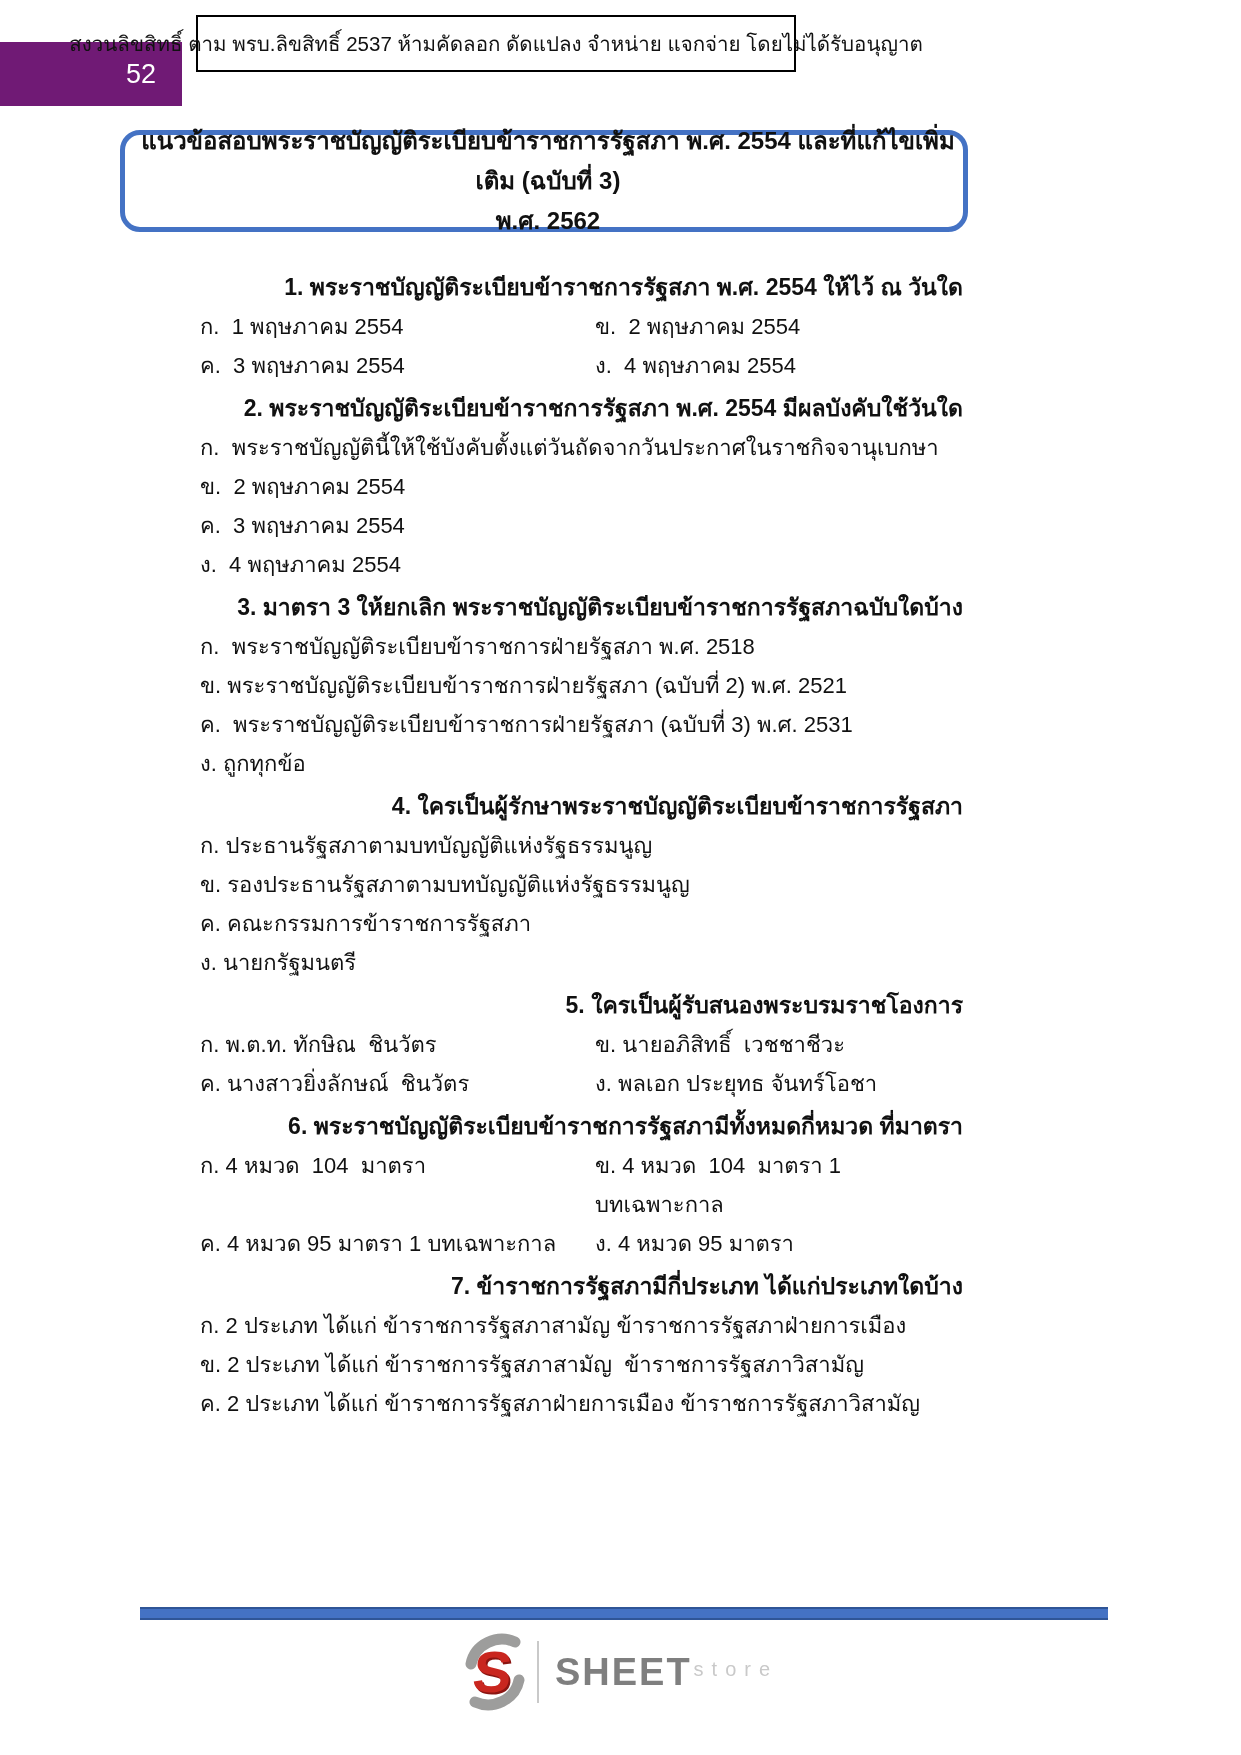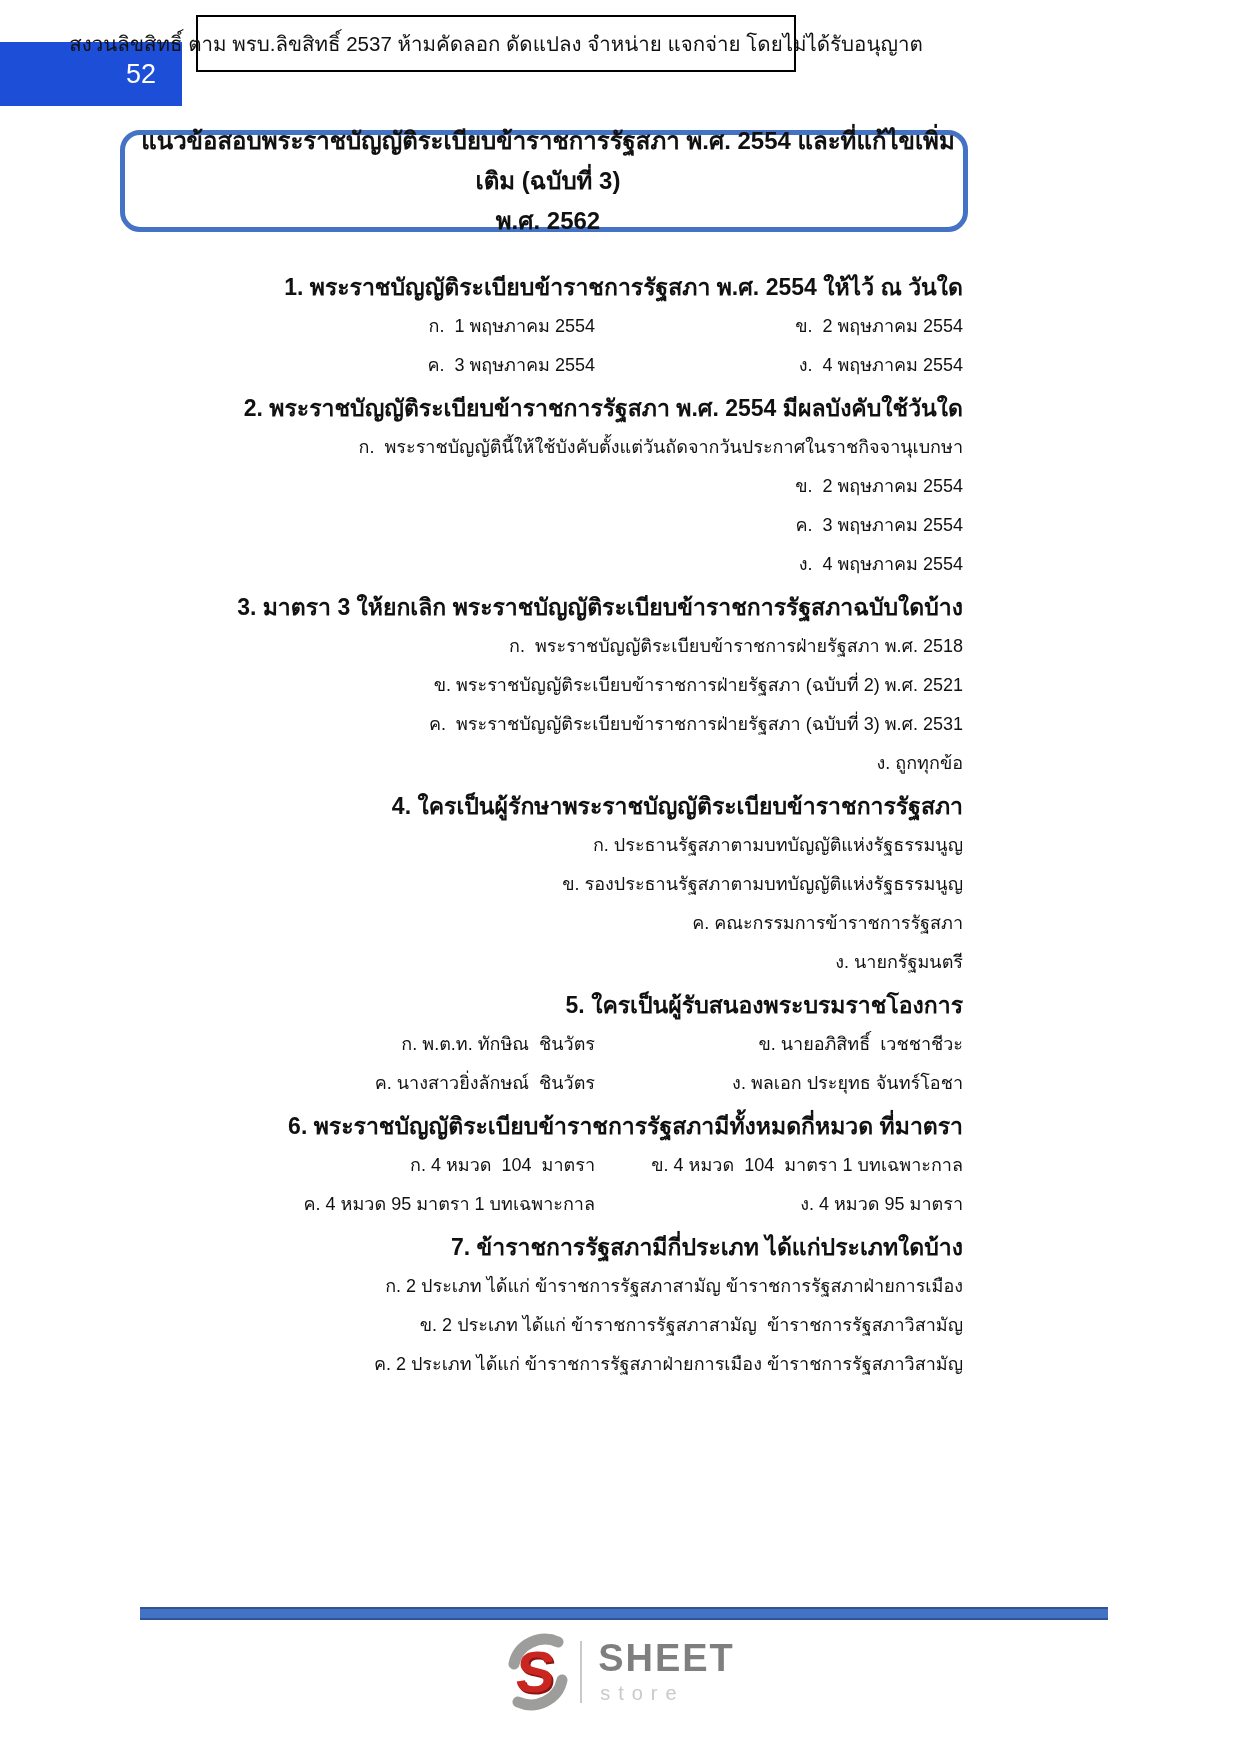--- a/index.html
+++ b/index.html
@@ -5,21 +5,21 @@
   html,body { margin:0; padding:0; background:#ffffff; }
   .page {
     position:relative; width:1241px; height:1755px; background:#ffffff;
     font-family:"Liberation Sans","DejaVu Sans",sans-serif; color:#111111;
     overflow:hidden;
   }
 
   
   .pagenum-box {
     position:absolute; left:0; top:42px; width:182px; height:64px;
-    background:#1d4ed8; color:#ffffff;
+    background:#701a75; color:#ffffff;
     display:flex; align-items:center;
     padding-left:126px; box-sizing:border-box;
     font-size:27px;
   }
   .copyright-box {
     position:absolute; left:196px; top:15px; width:600px; height:57px;
     border:2px solid #000000; box-sizing:border-box;
     display:flex; align-items:center; justify-content:center;
     font-size:20.5px; white-space:nowrap;
   }
@@ -32,42 +32,42 @@
     font-weight:bold; font-size:24px; text-align:center;
   }
   .title-box .tline { line-height:40px;padding-left:8px; }
 
   
   .content { position:absolute; left:133px; top:268px; width:830px; }
   .question { margin-bottom:4px; }
   .q-text { font-weight:bold; font-size:23px; line-height:39px; white-space:pre-wrap;text-align:right; }
   .opts { padding-left:67px; }
   .opts.cols2 { display:grid; grid-template-columns:395px auto; }
-  .opt { font-size:18px; line-height:39px; white-space:pre-wrap;text-align:right; }
+  .opt { font-size:22px; line-height:39px; white-space:pre-wrap; }
 
   
   .footer-rule {
     position:absolute; left:140px; top:1607px; width:968px; height:9px;
     background:#4472C4; border-top:2px solid #2F5597; border-bottom:2px solid #2F5597;
     box-sizing:content-box;
   }
   .footer-logo {
     position:absolute; left:0; top:1630px; width:1241px;
     display:flex; align-items:center; justify-content:center;
   }
   .logo-icon { position:relative; width:64px; height:84px; }
   .logo-icon svg { position:absolute; left:0; top:0; }
   .logo-s {
     position:absolute; left:10px; top:6px;
     font-size:58px; font-weight:bold; line-height:84px;
     color:#C9261F; text-shadow:2px 2px 0 #8B1512;
     transform:skewX(-6deg); display:block; height:72px; line-height:72px;
   }
   .logo-divider { width:2px; height:62px; background:#c9c9c9; margin:0 16px 0 10px; }
-  .logo-text { display:flex; flex-direction:column; }
+  .logo-text { display:flex; flex-direction:row; }
   .brand {
     color:#7F7F7F; font-weight:bold; font-size:38px; line-height:38px; letter-spacing:2px;
   }
   .brand-sub {
     color:#C9C9C9; font-size:20px; letter-spacing:8px; margin-top:5px; padding-left:2px;
   }
 </style>
 </head>
 <body>
 

